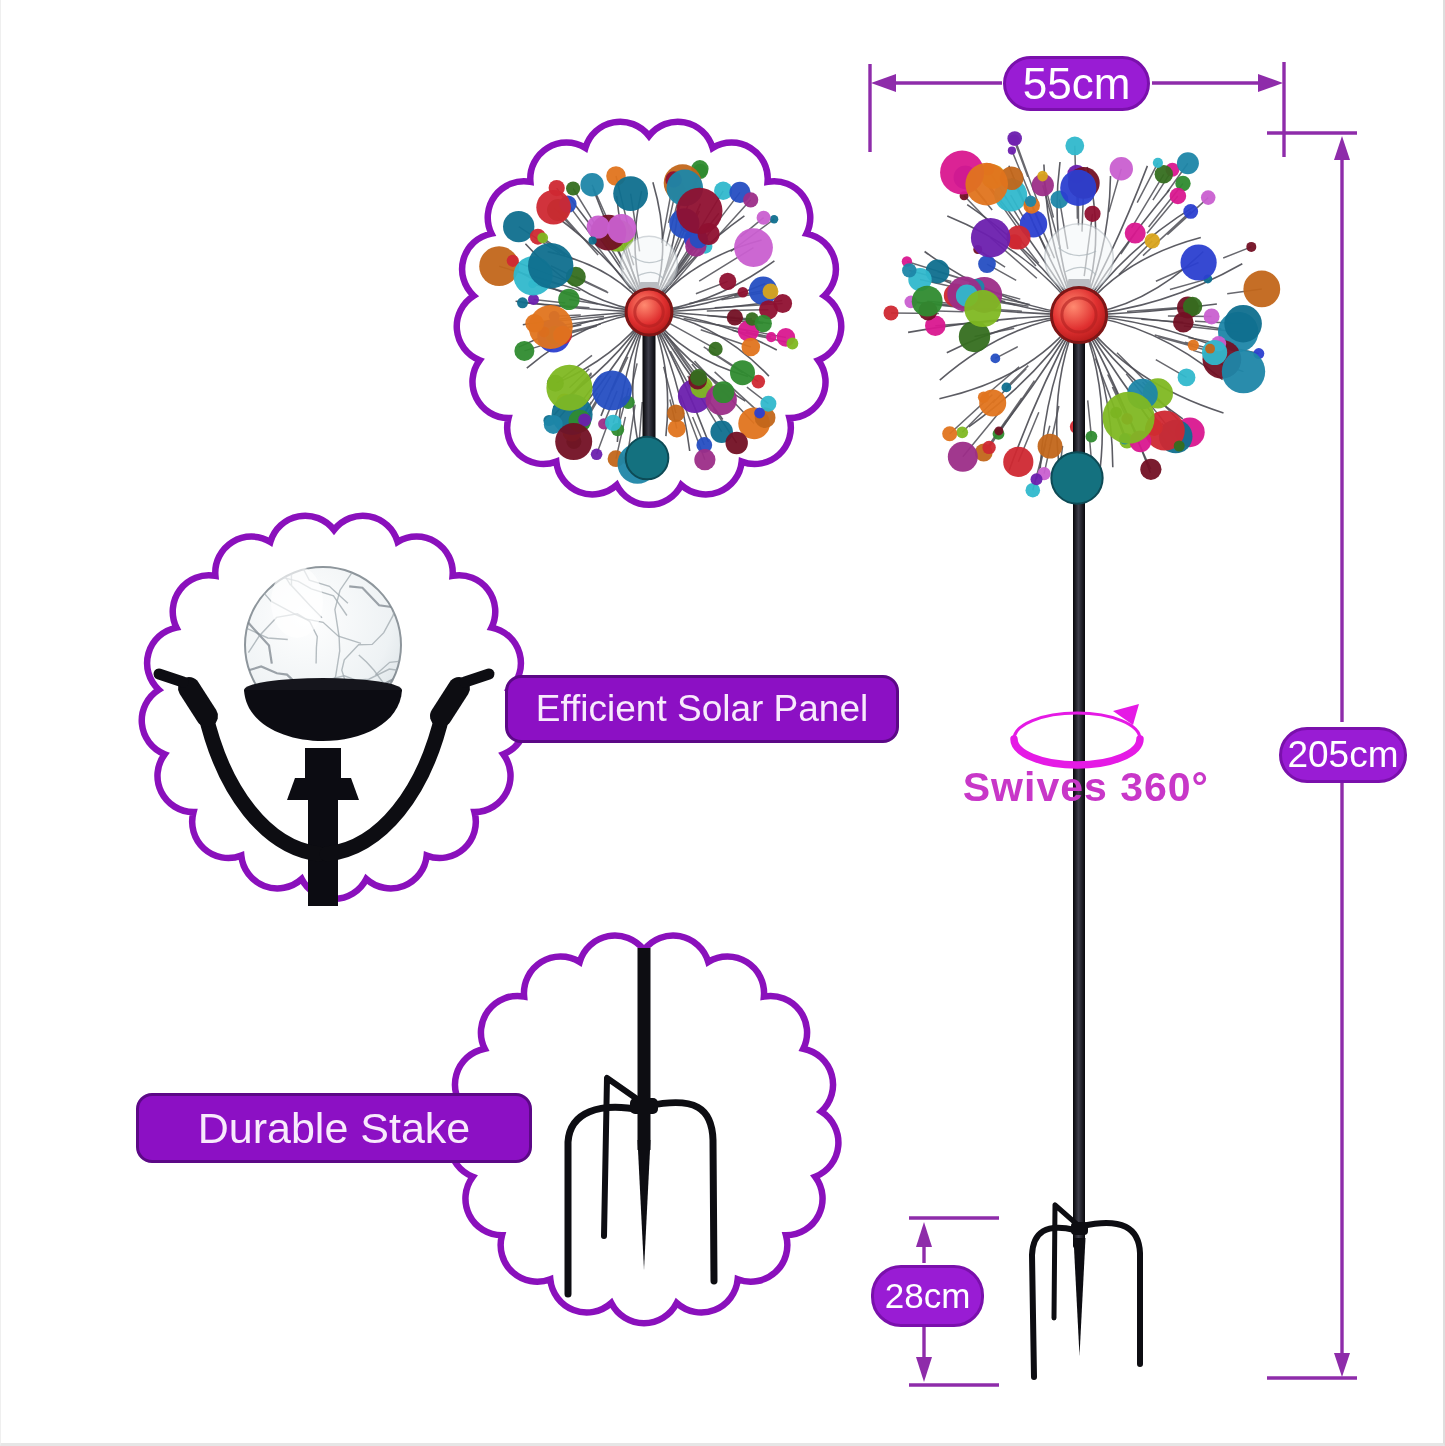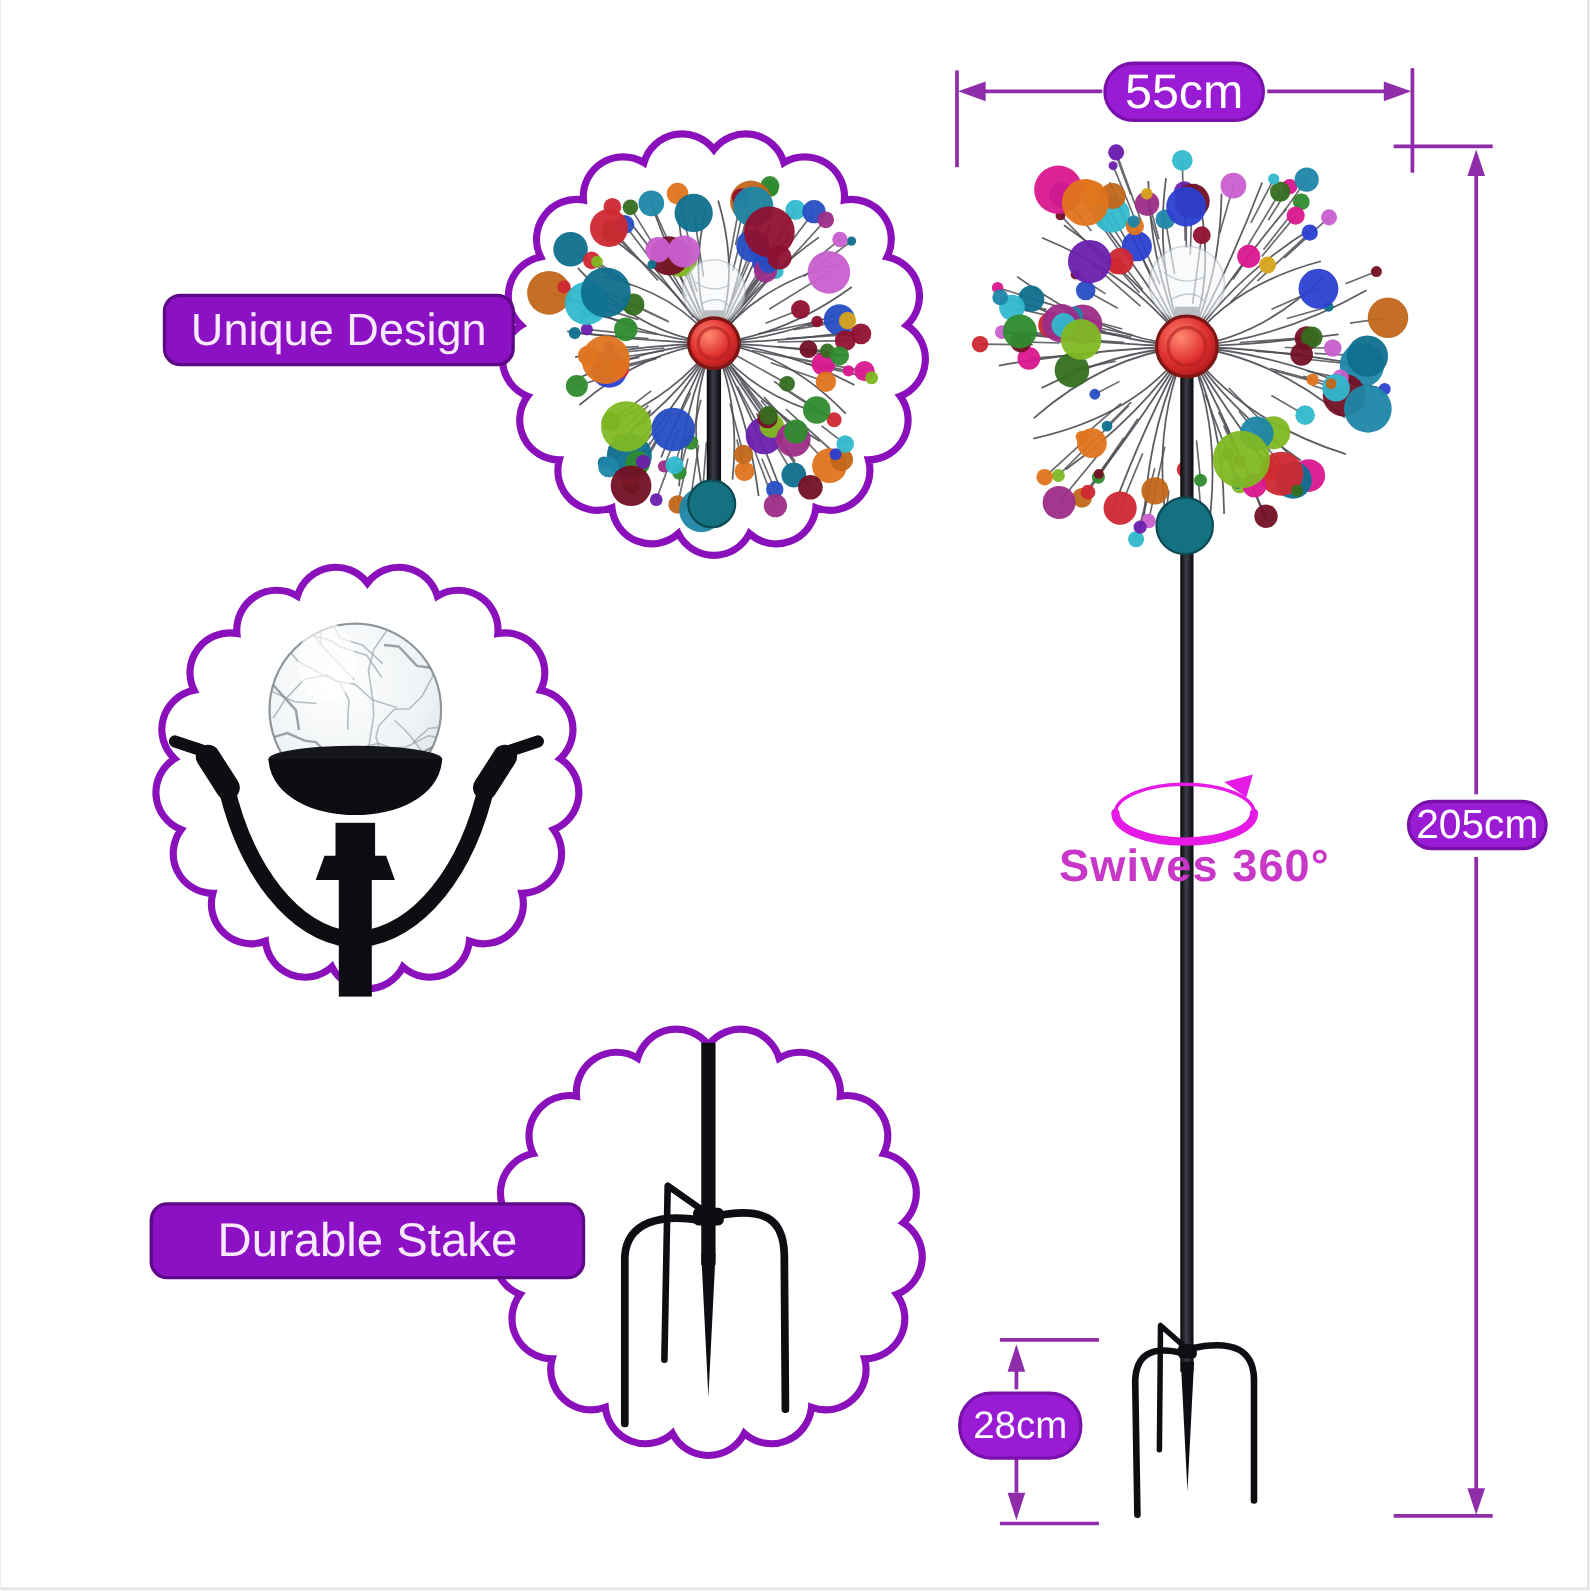--- a/index.html
+++ b/index.html
@@ -388,26 +388,26 @@
       <path class="dim" d="M 908 1218 H 998"></path>
       <polygon class="dimf" points="923,1222 915,1247 931,1247"></polygon>
       <path class="dim" d="M 923 1245 V 1263"></path>
       <path class="dim" d="M 923 1313 V 1357"></path>
       <polygon class="dimf" points="923,1382 915,1357 931,1357"></polygon>
       <path class="dim" d="M 908 1385 H 998"></path>
     </g>
   </g>
 </svg>
 
-<div class="badge feature" style="left:147px;top:267px;width:320px;height:66px;font-size:41px;">Unique Design</div>
-
+
+<div class="badge feature" style="left:504px;top:675px;width:394px;height:68px;font-size:37px;">Efficient Solar Panel</div>
 
 <div class="badge feature" style="left:135px;top:1093px;width:396px;height:70px;font-size:43px;">Durable Stake</div>
 
 <div class="badge dim-badge" style="left:1002px;top:56px;width:147px;height:55px;font-size:44px;">55cm</div>
 
-<div class="badge dim-badge" style="left:1278px;top:727px;width:128px;height:46px;font-size:37px;">205cm</div>
+<div class="badge dim-badge" style="left:1278px;top:727px;width:128px;height:56px;font-size:37px;">205cm</div>
 
 <div class="badge dim-badge" style="left:870px;top:1265px;width:113px;height:62px;font-size:35px;">28cm</div>
 
 <div class="swivel-text" style="left:908px;top:764px;width:300px;font-size:41px;">Swives 360°</div>
 
 </div>
 
 </body></html>

